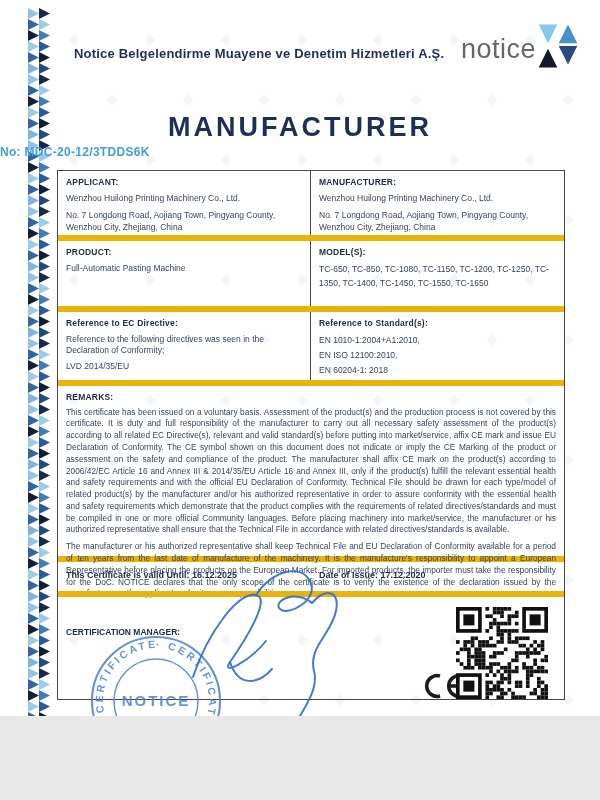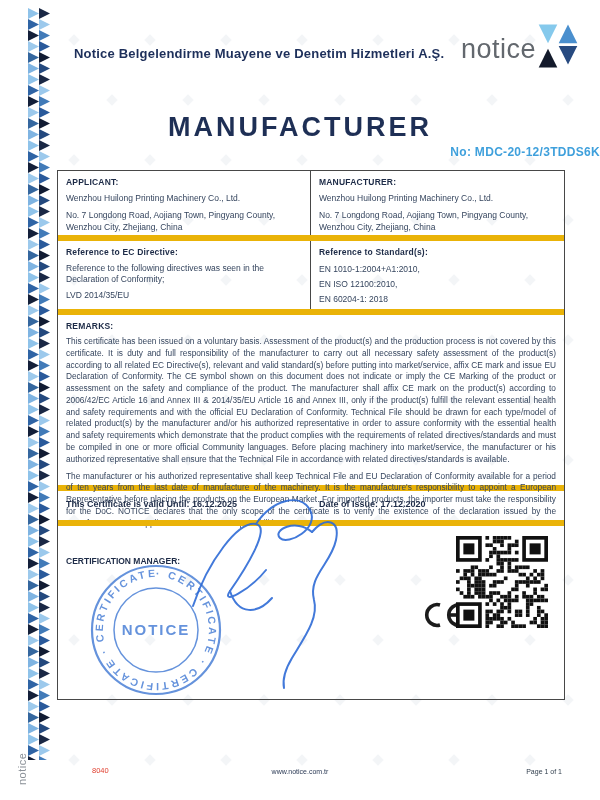--- a/index.html
+++ b/index.html
@@ -1,33 +1,33 @@
 <!DOCTYPE html>
 <html><head>
 <meta charset="utf-8">
 <style>
   * { margin:0; padding:0; box-sizing:border-box; }
   body { background:#e8e8e8; font-family:"Liberation Sans", sans-serif; }
-  .page { position:relative; width:600px; height:800px; margin:0 auto; background:#ffffff; overflow:hidden; }
+  .page { position:relative; width:600px; height:716px; margin:0 auto; background:#ffffff; overflow:hidden; }
 
   .watermark-layer { position:absolute; inset:0; pointer-events:none; }
   .wm { position:absolute; width:8px; height:8px; background:rgba(140,160,175,0.10); transform:rotate(45deg); }
 
   .tri-strip { position:absolute; left:28px; top:8px; }
 
   .header-org { position:absolute; left:74px; top:46px; width:380px;
     font-size:13px; font-weight:bold; color:#1d2f5a; letter-spacing:0.2px; }
 
   .logo { position:absolute; right:22px; top:18px; display:flex; align-items:center; }
   .logo-text { font-size:27px; color:#63686e; letter-spacing:0.5px; font-weight:400; margin-right:2px; margin-top:6px; }
   .logo-mark { width:40px; height:56px; }
 
   .title { position:absolute; left:0; right:0; top:112px; text-align:center;
     font-size:27px; font-weight:bold; color:#1e2f55; letter-spacing:3px; }
-  .cert-no { position:absolute; left:0; right:0; top:145px; text-align:right;
+  .cert-no { position:absolute; left:0; right:0; top:145px; text-align:left;
     font-size:12px; font-weight:bold; color:#3fa0dc; letter-spacing:0.3px; }
 
   .cert-table { position:absolute; left:57px; top:170px; width:508px; height:530px;
     border:1px solid #474747; display:flex; flex-direction:column; }
   .t-row { display:flex; border-bottom:6px solid #eab308; }
   .t-row:last-child { border-bottom:none; }
   .t-cell { padding:6px 8px; }
   .t-cell.left { width:253px; border-right:1px solid #474747; }
   .t-cell.right { flex:1; }
   .r1 { height:70px; } .r2 { height:71px; } .r3 { height:74px; }
@@ -198,20 +198,30 @@
         <div class="body-txt">Wenzhou Huilong Printing Machinery Co., Ltd.</div>
         <div class="body-txt">No. 7 Longdong Road, Aojiang Town, Pingyang County, Wenzhou City, Zhejiang, China</div>
       </div>
       <div class="t-cell right">
         <div class="lbl">MANUFACTURER:</div>
         <div class="body-txt">Wenzhou Huilong Printing Machinery Co., Ltd.</div>
         <div class="body-txt">No. 7 Longdong Road, Aojiang Town, Pingyang County, Wenzhou City, Zhejiang, China</div>
       </div>
     </div>
 
+    <div class="t-row r2">
+      <div class="t-cell left">
+        <div class="lbl">PRODUCT:</div>
+        <div class="body-txt">Full-Automatic Pasting Machine</div>
+      </div>
+      <div class="t-cell right">
+        <div class="lbl">MODEL(S):</div>
+        <div class="body-txt" style="line-height:1.6;">TC-650, TC-850, TC-1080, TC-1150, TC-1200, TC-1250, TC-1350, TC-1400, TC-1450, TC-1550, TC-1650</div>
+      </div>
+    </div>
 
     <div class="t-row r3">
       <div class="t-cell left">
         <div class="lbl">Reference to EC Directive:</div>
         <div class="body-txt">Reference to the following directives was seen in the Declaration of Conformity;</div>
         <div class="line-item">LVD 2014/35/EU</div>
       </div>
       <div class="t-cell right">
         <div class="lbl">Reference to Standard(s):</div>
         <div class="std-item" style="margin-top:7px;">EN 1010-1:2004+A1:2010,</div>

